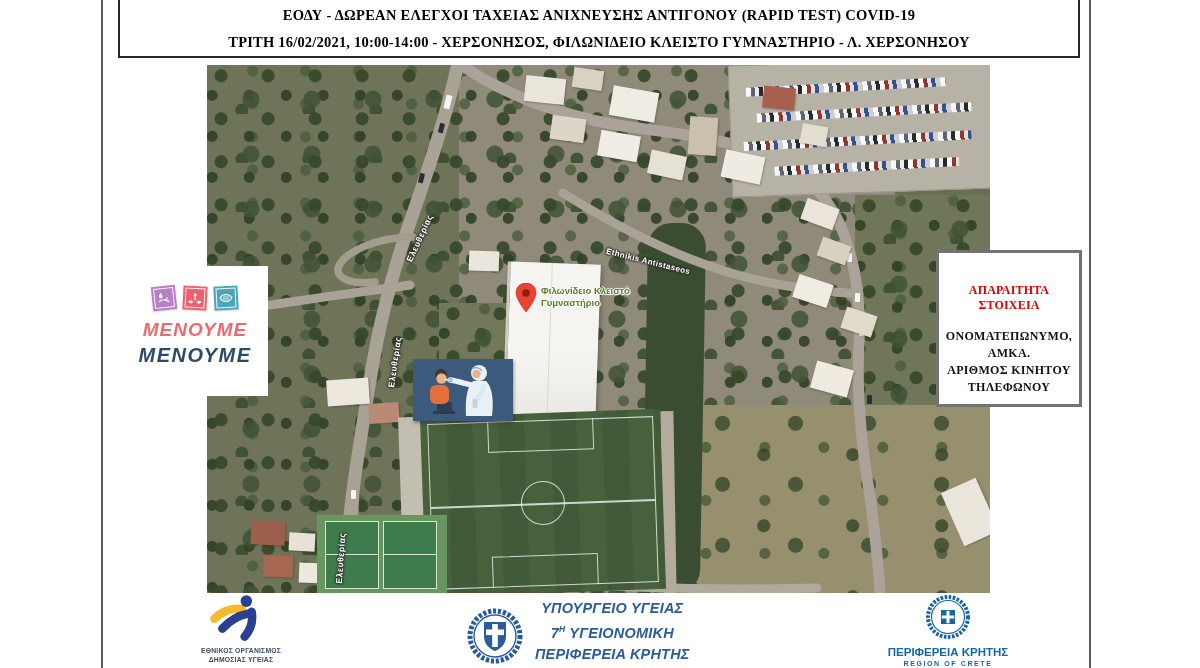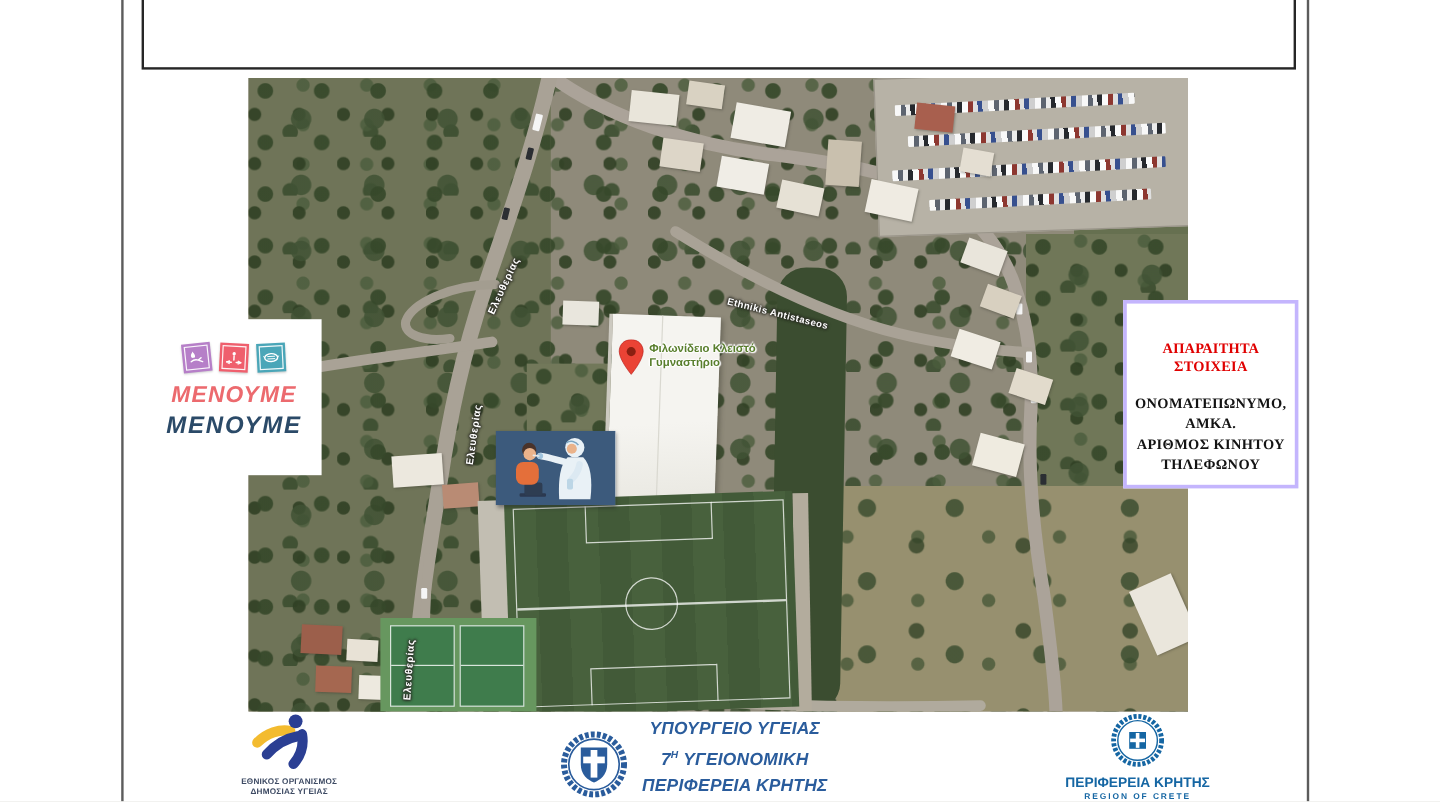--- a/index.html
+++ b/index.html
@@ -75,21 +75,21 @@
   .menoume{position:absolute;left:122px;top:266px;width:146px;height:130px;background:#fff;z-index:20;text-align:center;font-style:italic;}
   .msqrow{display:flex;justify-content:center;gap:7px;margin-top:20px;}
   .msq{width:24px;height:24px;position:relative;display:flex;align-items:center;justify-content:center;
     box-shadow:0 1px 2px rgba(0,0,0,.2);}
   .msq::after{content:"";position:absolute;inset:2px;border:1.3px solid rgba(255,255,255,.92);}
   .m1{margin-top:9px;font-size:19px;font-weight:bold;letter-spacing:1px;}
   .m2{margin-top:3px;font-size:20px;font-weight:bold;letter-spacing:1.5px;}
 
   
   .infobox{position:absolute;left:936px;top:250px;width:140px;height:151px;background:#fff;
-    border:3px solid #c4b5fd;z-index:20;text-align:center;font-family:"Liberation Serif",serif;font-weight:bold;}
+    border:3px solid #737373;z-index:20;text-align:center;font-family:"Liberation Serif",serif;font-weight:bold;}
   .ititle{margin-top:30px;font-size:12px;letter-spacing:.2px;}
   .ilines{margin-top:15px;font-size:12px;line-height:17px;color:#131313;letter-spacing:.3px;}
 
   
   .f-eody{position:absolute;left:190px;top:594px;width:102px;text-align:center;z-index:20;}
   .f-eody-t{font-size:6.8px;font-weight:bold;color:#3d4a63;line-height:9px;letter-spacing:.2px;}
   .f-ministry{position:absolute;left:466px;top:598px;display:flex;align-items:flex-end;z-index:20;font-style:italic;}
   .min-text{margin-left:11px;text-align:center;font-weight:bold;font-size:14.5px;line-height:21px;letter-spacing:.2px;}
   .min-text sup{font-size:8.5px;}
   .f-crete{position:absolute;left:886px;top:594px;width:124px;text-align:center;z-index:20;}
@@ -98,20 +98,22 @@
 </style>
 </head>
 <body>
 
 <div class="canvas">
 
   <div class="edge" style="left:101px;"></div>
   <div class="edge" style="left:1089px;"></div>
 
   <div class="header-box">
+    <div class="hline1">ΕΟΔΥ - ΔΩΡΕΑΝ ΕΛΕΓΧΟΙ ΤΑΧΕΙΑΣ ΑΝΙΧΝΕΥΣΗΣ ΑΝΤΙΓΟΝΟΥ (RAPID TEST) COVID-19</div>
+    <div class="hline2">ΤΡΙΤΗ 16/02/2021, 10:00-14:00 - ΧΕΡΣΟΝΗΣΟΣ, ΦΙΛΩΝΙΔΕΙΟ ΚΛΕΙΣΤΟ ΓΥΜΝΑΣΤΗΡΙΟ - Λ. ΧΕΡΣΟΝΗΣΟΥ</div>
   </div>
 
   <div class="map">
 
     <div class="abs speck" style="inset:0;"></div>
     <div class="abs speck" style="left:0;top:0;width:252px;height:528px;background-color:#6f7458;"></div>
     <div class="abs speck" style="left:688px;top:0;width:95px;height:150px;background-color:#667050;"></div>
     <div class="abs speck" style="left:648px;top:130px;width:135px;height:290px;background-color:#707758;"></div>
     <div class="abs speck-sparse" style="left:490px;top:340px;width:293px;height:188px;background-color:#97906f;"></div>
     <div class="abs speck" style="left:232px;top:238px;width:78px;height:112px;background-color:#72785a;"></div>

